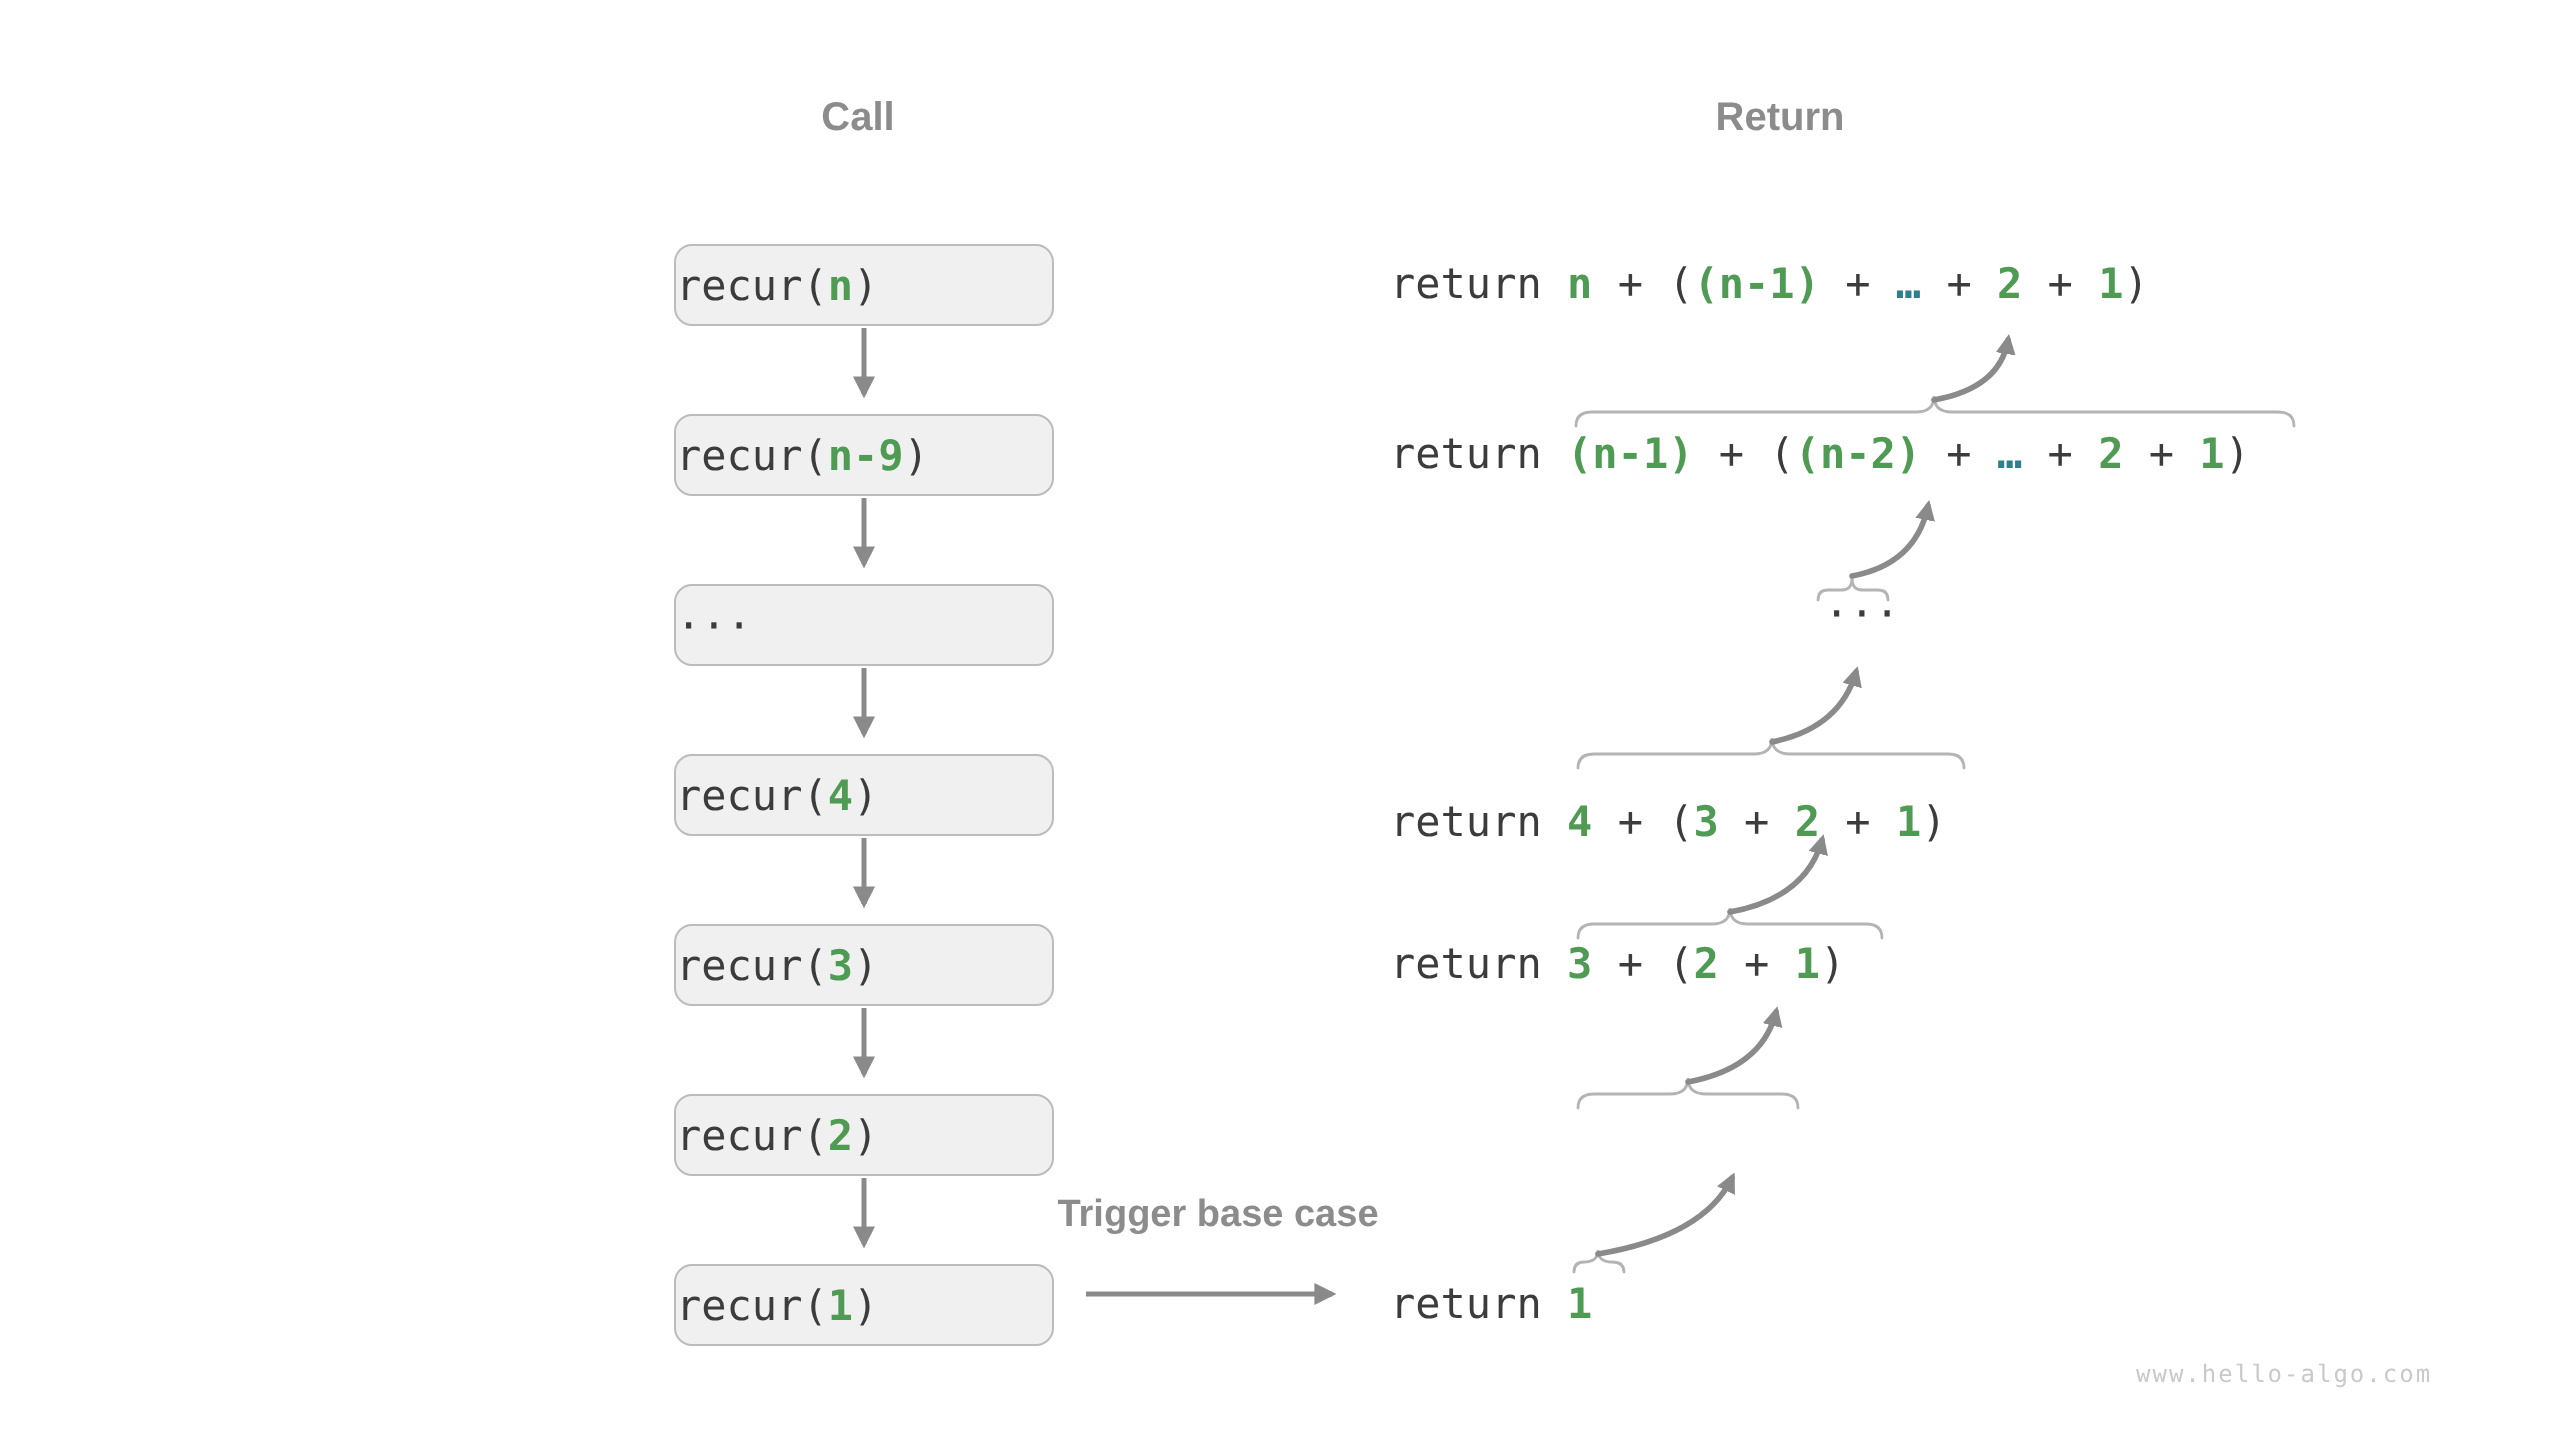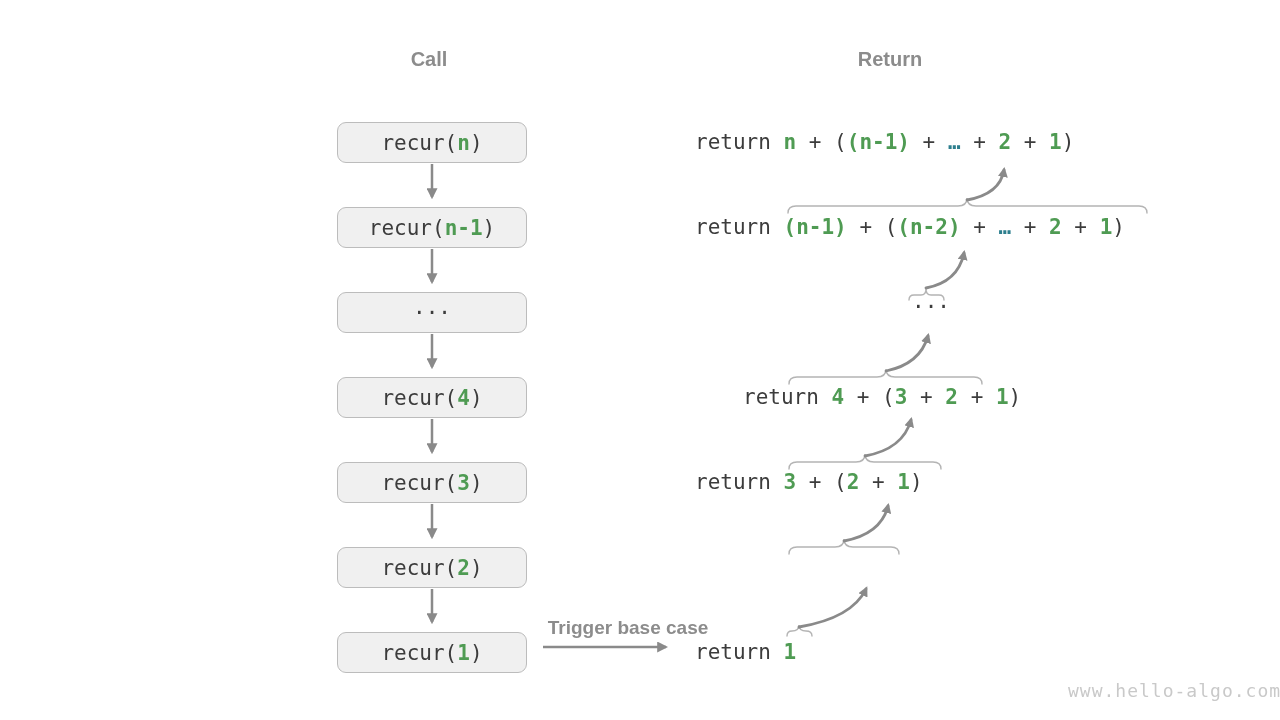--- a/index.html
+++ b/index.html
@@ -14,38 +14,38 @@
     overflow:hidden; font-family:"DejaVu Sans Mono", monospace;padding-left:23px;
   }
   .col-title{
     position:absolute; transform:translateX(-50%);
     font-family:"Liberation Sans", sans-serif; font-weight:bold;
     font-size:20px; color:var(--label); white-space:nowrap;
   }
   .call-box{
     position:absolute; left:337px; width:190px; height:41px; box-sizing:border-box;
     background:var(--boxfill); border:1px solid var(--boxborder); border-radius:9px;
-    display:flex; align-items:center; justify-content:center;
+    display:flex; align-items:center; 
     font-size:21px; white-space:pre;
   }
   .ret-row{
     position:absolute; left:695px; height:30px; line-height:30px;
     font-size:21px; white-space:pre;text-align:right;
   }
   .ret-row.dots{ left:912px; }
   .seg-code{ color:var(--code); }
   .seg-green{ color:var(--green); font-weight:bold; }
   .seg-teal{ color:var(--teal); font-weight:bold; }
   .trigger-label{
     position:absolute; transform:translateX(-50%);
     font-family:"Liberation Sans", sans-serif; font-weight:bold;
     font-size:19px; color:var(--label); white-space:nowrap;
   }
   .watermark{
-    position:absolute; font-size:18px; letter-spacing:1px;
+    position:absolute; font-size:12px; letter-spacing:1px;
     color:var(--watermark); white-space:nowrap;
   }
   svg.connectors{ position:absolute; left:0; top:0; }
   .flow{ stroke:var(--arrow); stroke-width:2.5; fill:none; }
   .curve{ stroke:var(--arrow); stroke-width:2.8; fill:none; stroke-linecap:round; }
   .brace{ stroke:var(--brace); stroke-width:1.4; fill:none; stroke-linecap:round; }
 </style>
 </head>
 <body>
 
@@ -88,31 +88,31 @@
       <path class="curve" d="M967,200 Q1000,194 1004,170" marker-end="url(#ah-curve)"></path>
       <path class="curve" d="M926,288 Q958,282 964,253" marker-end="url(#ah-curve)"></path>
       <path class="curve" d="M886,371 Q920,364 928,336" marker-end="url(#ah-curve)"></path>
       <path class="curve" d="M865,456 Q903,449 911,420" marker-end="url(#ah-curve)"></path>
       <path class="curve" d="M844,541 Q881,534 888,506" marker-end="url(#ah-curve)"></path>
       <path class="curve" d="M799,627 Q852,618 866,589" marker-end="url(#ah-curve)"></path>
     </g>
   </svg>
 
   <div class="call-box" style="top:122px;"><span class="seg-code">recur(</span><span class="seg-green">n</span><span class="seg-code">)</span></div>
-  <div class="call-box" style="top:207px;"><span class="seg-code">recur(</span><span class="seg-green">n-1</span><span class="seg-code">)</span></div>
+  <div class="call-box" style="top:207px;"><span class="seg-code">recur(</span><span class="seg-green">n-9</span><span class="seg-code">)</span></div>
   <div class="call-box" style="top:292px;"><span class="seg-code">···</span></div>
   <div class="call-box" style="top:377px;"><span class="seg-code">recur(</span><span class="seg-green">4</span><span class="seg-code">)</span></div>
   <div class="call-box" style="top:462px;"><span class="seg-code">recur(</span><span class="seg-green">3</span><span class="seg-code">)</span></div>
   <div class="call-box" style="top:547px;"><span class="seg-code">recur(</span><span class="seg-green">2</span><span class="seg-code">)</span></div>
   <div class="call-box" style="top:632px;"><span class="seg-code">recur(</span><span class="seg-green">1</span><span class="seg-code">)</span></div>
 
   <div class="ret-row" style="top:127px;"><span class="seg-code">return </span><span class="seg-green">n</span><span class="seg-code"> + (</span><span class="seg-green">(n-1)</span><span class="seg-code"> + </span><span class="seg-teal">…</span><span class="seg-code"> + </span><span class="seg-green">2</span><span class="seg-code"> + </span><span class="seg-green">1</span><span class="seg-code">)</span></div>
   <div class="ret-row" style="top:212px;"><span class="seg-code">return </span><span class="seg-green">(n-1)</span><span class="seg-code"> + (</span><span class="seg-green">(n-2)</span><span class="seg-code"> + </span><span class="seg-teal">…</span><span class="seg-code"> + </span><span class="seg-green">2</span><span class="seg-code"> + </span><span class="seg-green">1</span><span class="seg-code">)</span></div>
   <div class="ret-row dots" style="top:292px;"><span class="seg-code">···</span></div>
-  <div class="ret-row" style="top:382px;margin-left:48px;"><span class="seg-code">return </span><span class="seg-green">4</span><span class="seg-code"> + (</span><span class="seg-green">3</span><span class="seg-code"> + </span><span class="seg-green">2</span><span class="seg-code"> + </span><span class="seg-green">1</span><span class="seg-code">)</span></div>
+  <div class="ret-row" style="top:396px;"><span class="seg-code">return </span><span class="seg-green">4</span><span class="seg-code"> + (</span><span class="seg-green">3</span><span class="seg-code"> + </span><span class="seg-green">2</span><span class="seg-code"> + </span><span class="seg-green">1</span><span class="seg-code">)</span></div>
   <div class="ret-row" style="top:467px;"><span class="seg-code">return </span><span class="seg-green">3</span><span class="seg-code"> + (</span><span class="seg-green">2</span><span class="seg-code"> + </span><span class="seg-green">1</span><span class="seg-code">)</span></div>
   <div class="ret-row" style="top:637px;"><span class="seg-code">return </span><span class="seg-green">1</span></div>
 
-  <div class="trigger-label" style="left:628px; top:597px;margin-top:20px;">Trigger base case</div>
+  <div class="trigger-label" style="left:609px; top:597px;">Trigger base case</div>
 
   <div class="watermark" style="left:1068px; top:680px;">www.hello-algo.com</div>
 
 </div>
 
 </body></html>

